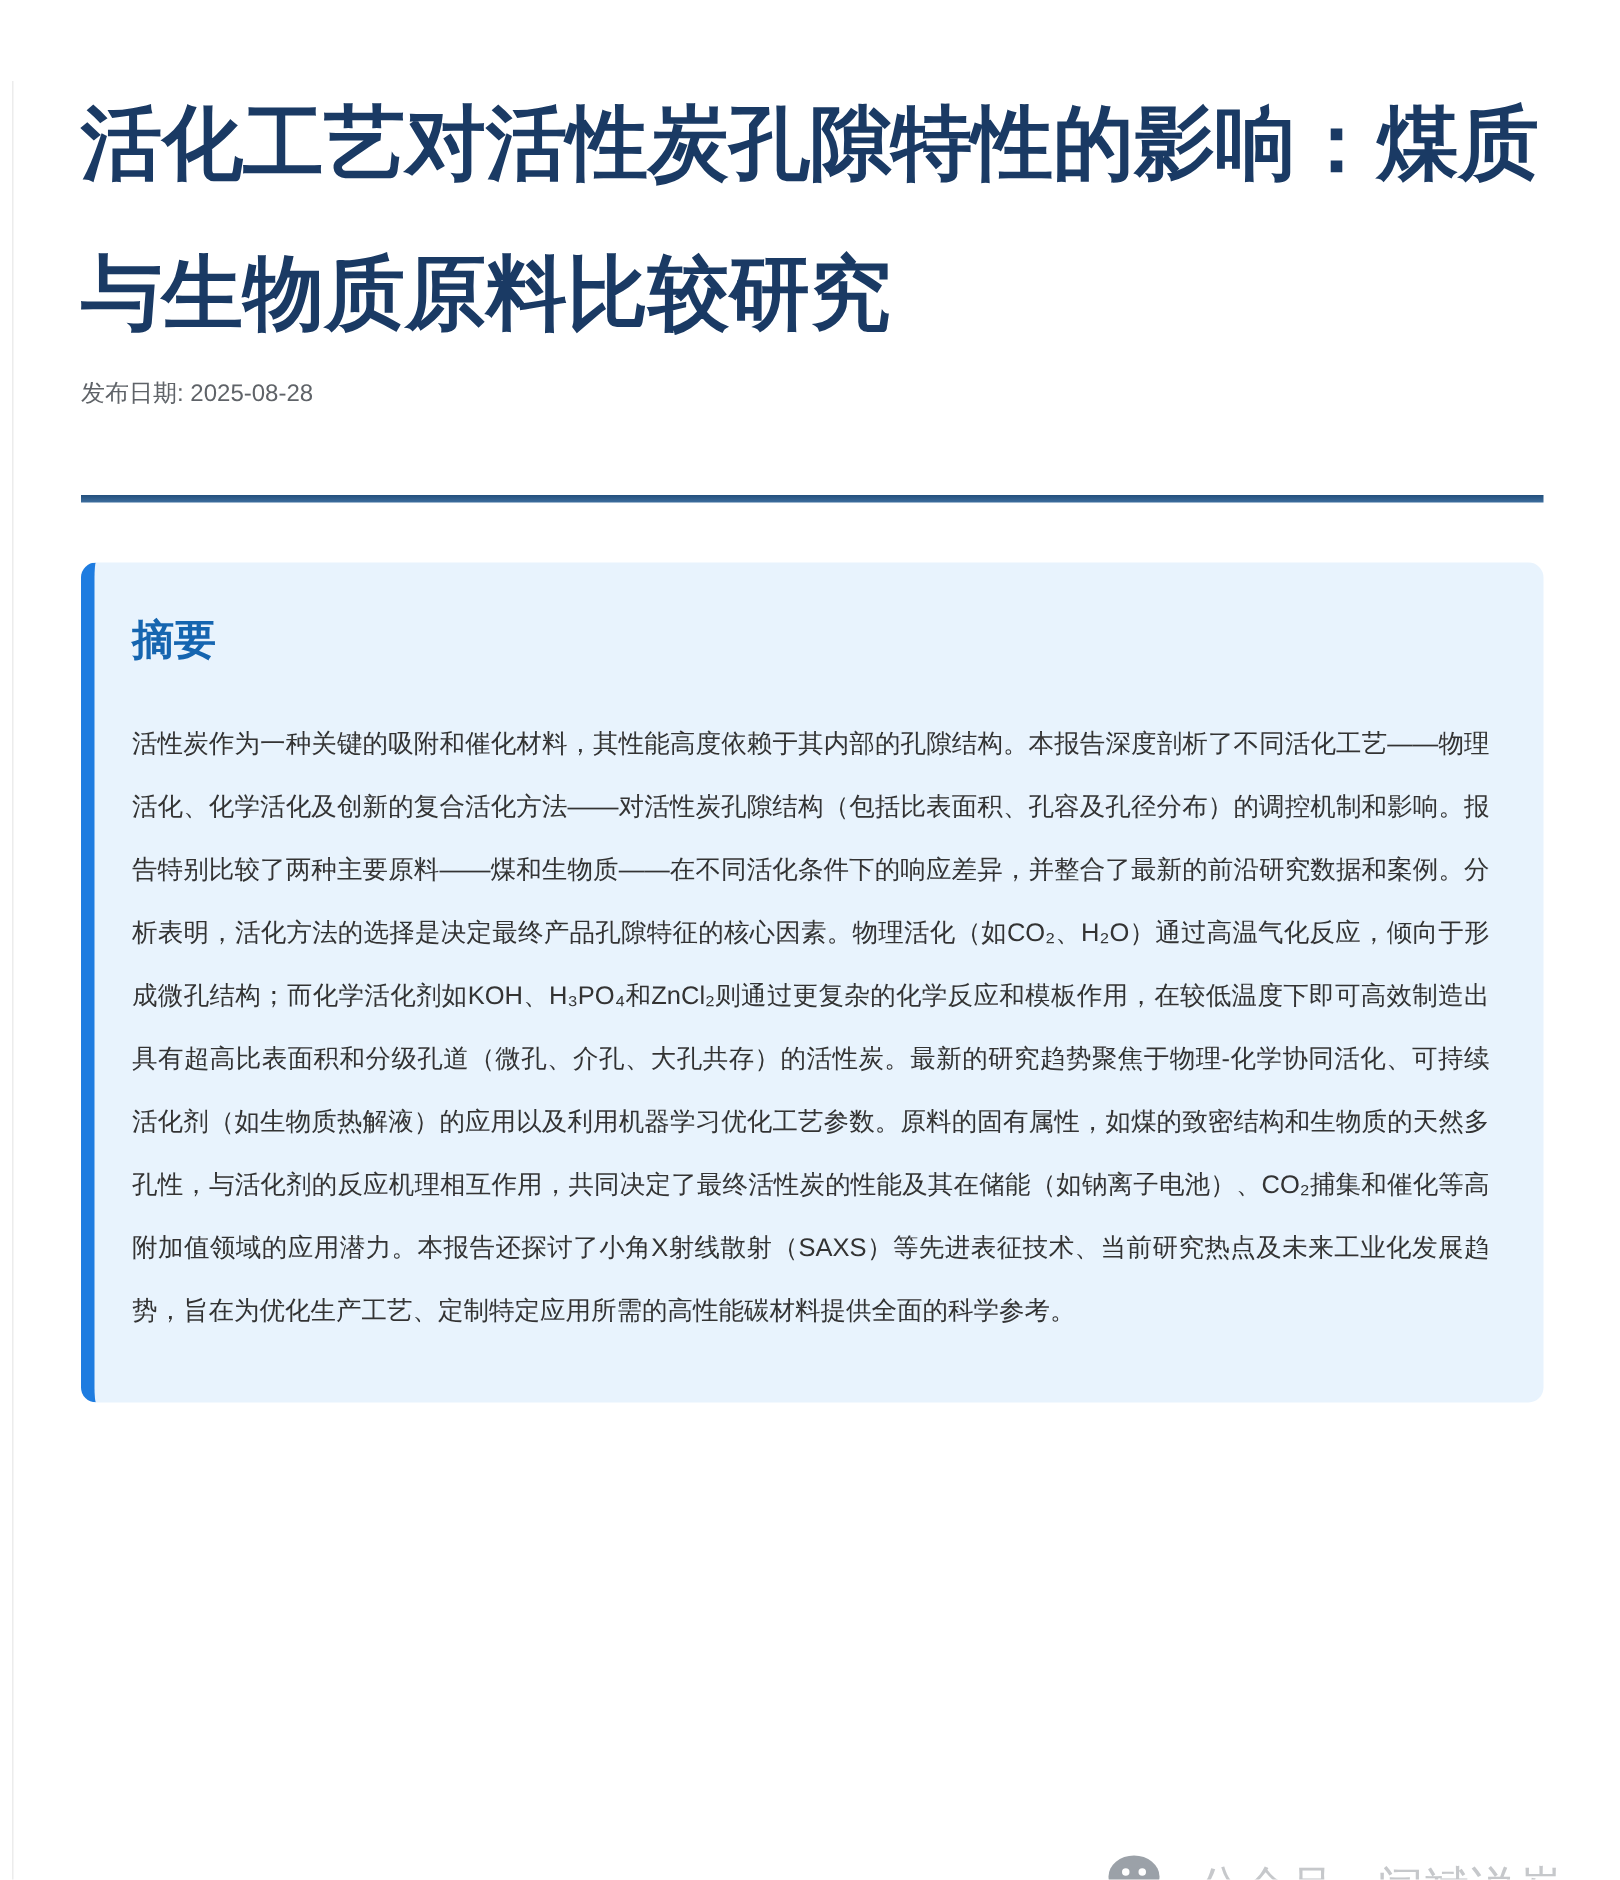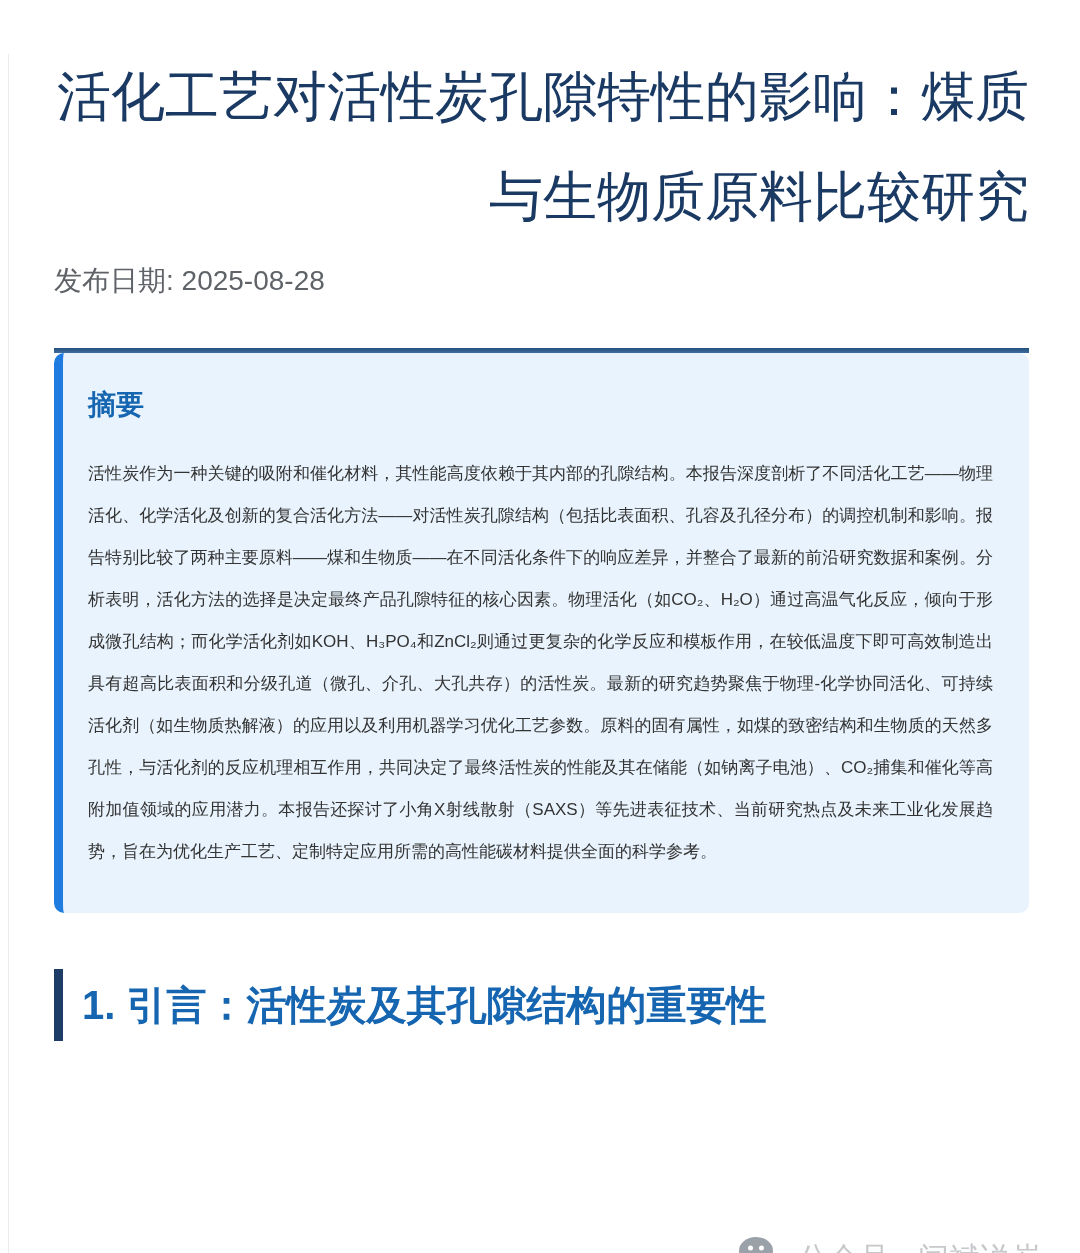--- a/index.html
+++ b/index.html
@@ -35,38 +35,38 @@
     left: 8px;
     top: 8px;
     bottom: 0;
     width: 1px;
     background: var(--edge-line-color);
   }
   .article-title {
     margin-top: 46px;
     font-size: 54px;
     line-height: 100px;
-    font-weight: normal;
-    text-align: right;
+    font-weight: bold;
+    text-align: left;
     color: var(--title-color);
     letter-spacing: 0;
   }
   .publish-date {
-    margin-top: 18px;
-    font-size: 28px;
+    font-size: 16px;
     line-height: 34px;
     color: var(--date-color);
   }
   .title-divider {
     margin-top: 50px;
     height: 5px;
     border: none;
     background: linear-gradient(#234f7c, #3d6e9e);
   }
   .abstract-card {
+    margin-top: 40px;
     background: var(--abstract-bg);
     border-left: 9px solid var(--abstract-border);
     border-radius: 10px;
     padding: 30px 36px 40px 25px;
   }
   .abstract-heading {
     font-size: 28px;
     line-height: 44px;
     font-weight: bold;
     color: var(--abstract-heading-color);
@@ -112,21 +112,20 @@
 
   <div class="publish-date">发布日期: 2025-08-28</div>
 
   <hr class="title-divider">
 
   <section class="abstract-card">
     <h2 class="abstract-heading">摘要</h2>
     <p class="abstract-body">活性炭作为一种关键的吸附和催化材料，其性能高度依赖于其内部的孔隙结构。本报告深度剖析了不同活化工艺——物理活化、化学活化及创新的复合活化方法——对活性炭孔隙结构（包括比表面积、孔容及孔径分布）的调控机制和影响。报告特别比较了两种主要原料——煤和生物质——在不同活化条件下的响应差异，并整合了最新的前沿研究数据和案例。分析表明，活化方法的选择是决定最终产品孔隙特征的核心因素。物理活化（如CO₂、H₂O）通过高温气化反应，倾向于形成微孔结构；而化学活化剂如KOH、H₃PO₄和ZnCl₂则通过更复杂的化学反应和模板作用，在较低温度下即可高效制造出具有超高比表面积和分级孔道（微孔、介孔、大孔共存）的活性炭。最新的研究趋势聚焦于物理-化学协同活化、可持续活化剂（如生物质热解液）的应用以及利用机器学习优化工艺参数。原料的固有属性，如煤的致密结构和生物质的天然多孔性，与活化剂的反应机理相互作用，共同决定了最终活性炭的性能及其在储能（如钠离子电池）、CO₂捕集和催化等高附加值领域的应用潜力。本报告还探讨了小角X射线散射（SAXS）等先进表征技术、当前研究热点及未来工业化发展趋势，旨在为优化生产工艺、定制特定应用所需的高性能碳材料提供全面的科学参考。</p>
   </section>
 
-  <h2 class="section-heading">1. 引言：活性炭及其孔隙结构的重要性</h2>
 
   <div class="watermark">
     <svg class="wechat-icon" width="50" height="48" viewBox="0 0 50 48" aria-hidden="true">
       <ellipse cx="19" cy="16" rx="17" ry="14" fill="#9ba1a8"></ellipse>
       <path d="M11 27 L7 35 L17 29 Z" fill="#9ba1a8"></path>
       <circle cx="13.5" cy="13" r="2.5" fill="#ffffff"></circle>
       <circle cx="24.5" cy="13" r="2.5" fill="#ffffff"></circle>
       <ellipse cx="35" cy="32" rx="14" ry="11.5" fill="#b4bac1" stroke="#ffffff" stroke-width="2"></ellipse>
       <path d="M41 42 L45 48 L36 43.5 Z" fill="#b4bac1"></path>
       <circle cx="30.5" cy="29.5" r="2.1" fill="#ffffff"></circle>

